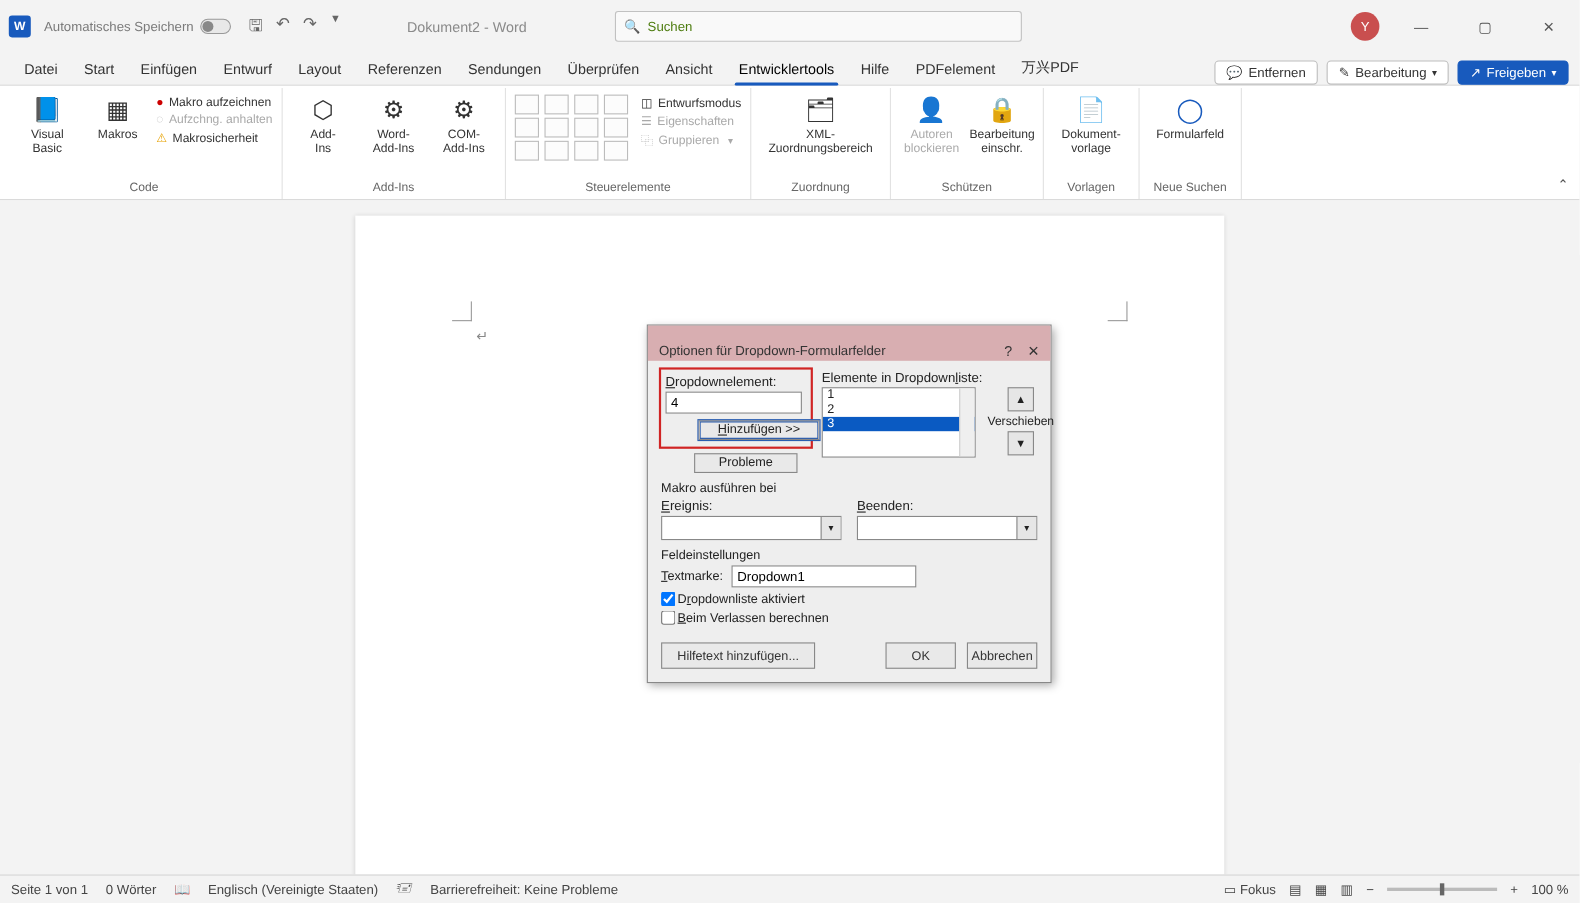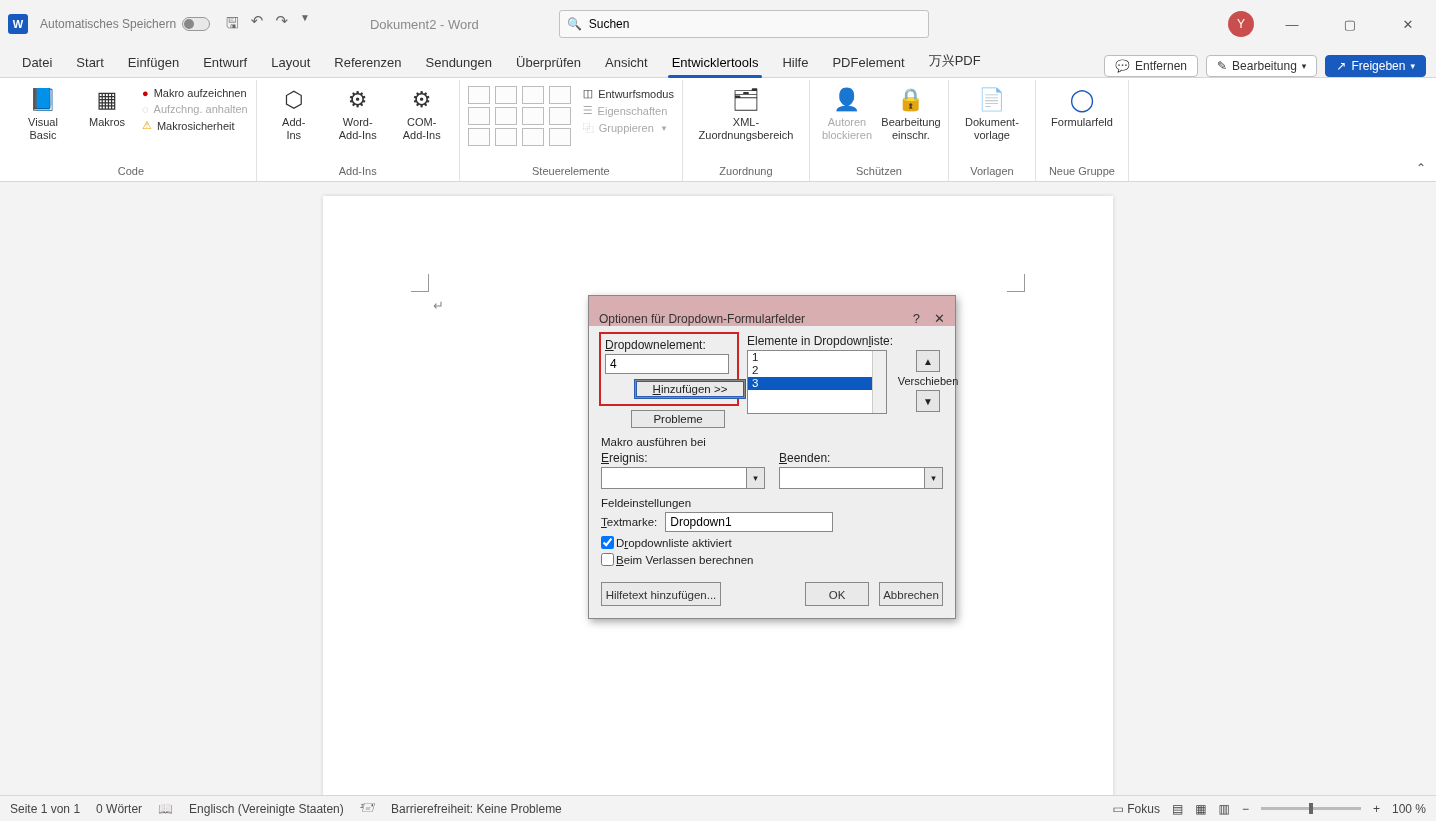--- a/index.html
+++ b/index.html
@@ -46,21 +46,21 @@
 
 .doc-area { position:absolute; top:182px; left:0; right:0; bottom:26px; background:#f3f3f3; display:flex; justify-content:center; overflow:hidden;}
 .page { width:790px; height:1050px; background:#fff; margin-top:14px; box-shadow:0 0 4px rgba(0,0,0,.15); position:relative;}
 .crop-tl, .crop-tr { position:absolute; width:18px; height:18px; border-color:#999;}
 .crop-tl { left:88px; top:78px; border-left:1px solid #999; border-top:1px solid #999; transform:rotate(180deg);}
 .crop-tr { right:88px; top:78px; border-right:1px solid #999; border-top:1px solid #999; transform:scaleX(-1) rotate(180deg);}
 .para-mark { position:absolute; left:110px; top:102px; color:#888; font-size:13px;}
 
 
 .dialog { position:absolute; left:588px; top:295px; width:368px; background:#eeeeee; border:1px solid #888; box-shadow:2px 3px 8px rgba(0,0,0,.35);}
-.dialog .dtitle { height:30px; background:#d8aeb1; display:flex; align-items:flex-end; padding:0 10px; font-size:12px; color:#333;}
+.dialog .dtitle { height:30px; background:#d8aeb1; display:flex; align-items:flex-start; padding:16px 10px; font-size:12px; color:#333;}
 .dialog .dtitle .r { margin-left:auto; display:flex; gap:14px; font-size:13px; color:#333;}
 .dialog .dbody { padding:8px 12px 12px; font-size:11.5px; color:#222;}
 .hl-red { border:2px solid #d02424; padding:4px 4px 6px; margin:-2px -2px 4px -2px; width:140px;}
 .top-row { display:flex; gap:10px;}
 .lbl { font-size:12px; margin-bottom:2px; display:block;}
 .underline{text-decoration:underline;}
 .txt { width:124px; height:20px; border:1px solid #888; background:#fff; font-size:12px; padding:1px 4px;}
 .btn { border:1px solid #888; background:#e9e9e9; font-size:11.5px; padding:2px 0; text-align:center; cursor:pointer;}
 .btn.focus { outline:1px solid #2a5db0; box-shadow:0 0 0 1px #2a5db0 inset;}
 .listbox { width:140px; height:64px; border:1px solid #888; background:#fff; font-size:11.5px; overflow:hidden; position:relative;}
@@ -68,21 +68,21 @@
 .listbox .it { padding:0 4px; line-height:13px; height:13px;}
 .listbox .it.sel { background:#0a5ac2; color:#fff;}
 .movecol { width:70px; text-align:center; font-size:11px;}
 .movecol .sq { width:24px; height:22px; border:1px solid #888; background:#e6e6e6; margin:0 auto 3px; display:flex;align-items:center;justify-content:center;font-size:10px;}
 .section-title { font-size:11.5px; margin:8px 0 3px;}
 .combo { height:22px; border:1px solid #888; background:#fff; display:flex;}
 .combo .arrow{width:18px;border-left:1px solid #888;background:#e6e6e6;display:flex;align-items:center;justify-content:center;font-size:9px;}
 .chk { display:flex; align-items:center; gap:2px; font-size:11.5px; margin-top:4px;}
 .chk input{width:13px;height:13px;}
 .dialog .dfoot { display:flex; gap:10px; padding:4px 12px 12px; }
-.dialog .dfoot .btn { width:120px; height:24px; line-height:20px;}
+.dialog .dfoot .btn { width:140px; height:24px; line-height:20px;}
 .dialog .dfoot .spacer{flex:1;}
 .dialog .dfoot .btn.small{width:64px;}
 
 
 .status { position:absolute; left:0; right:0; bottom:0; height:26px; background:#f3f3f3; border-top:1px solid #d6d6d6; display:flex; align-items:center; padding:0 10px; font-size:12px; color:#444; gap:16px;}
 .status .right { margin-left:auto; display:flex; align-items:center; gap:12px;}
 .zoom-track{width:100px;height:3px;background:#bbb;position:relative;}
 .zoom-track .thumb{position:absolute;left:48px;top:-4px;width:4px;height:11px;background:#666;}
 </style>
 </head>
@@ -96,21 +96,21 @@
   </div>
   <div class="qat">
     <span>🖫</span>
     <span>↶</span>
     <span>↷</span>
     <span style="font-size:10px;">▼</span>
   </div>
   <div class="doc-title">Dokument2  -  Word</div>
   <div class="search-box">
     <span>🔍</span>
-    <span style="color:#000000;">Suchen</span>
+    <span style="color:#4d7c0f;">Suchen</span>
   </div>
   <div class="right">
     <div class="avatar">Y</div>
     <div class="win-btn">—</div>
     <div class="win-btn">▢</div>
     <div class="win-btn">✕</div>
   </div>
 </div>
 
 <div class="ribbon-tabs">
@@ -269,21 +269,21 @@
     <div class="group-label">Vorlagen</div>
   </div>
 
   <div class="group">
     <div class="group-body">
       <div class="big-btn" style="width:76px;">
           <div class="ico" style="color:#185abd;">◯</div>
           <span>Formularfeld</span>
         </div>
     </div>
-    <div class="group-label">Neue Gruppe</div>
+    <div class="group-label">Neue Suchen</div>
   </div>
   <div class="collapse">⌃</div>
 </div>
 
 <div class="doc-area">
   <div class="page">
     <div class="crop-tl"></div>
     <div class="crop-tr"></div>
     <div class="para-mark">↵</div>
   </div>

